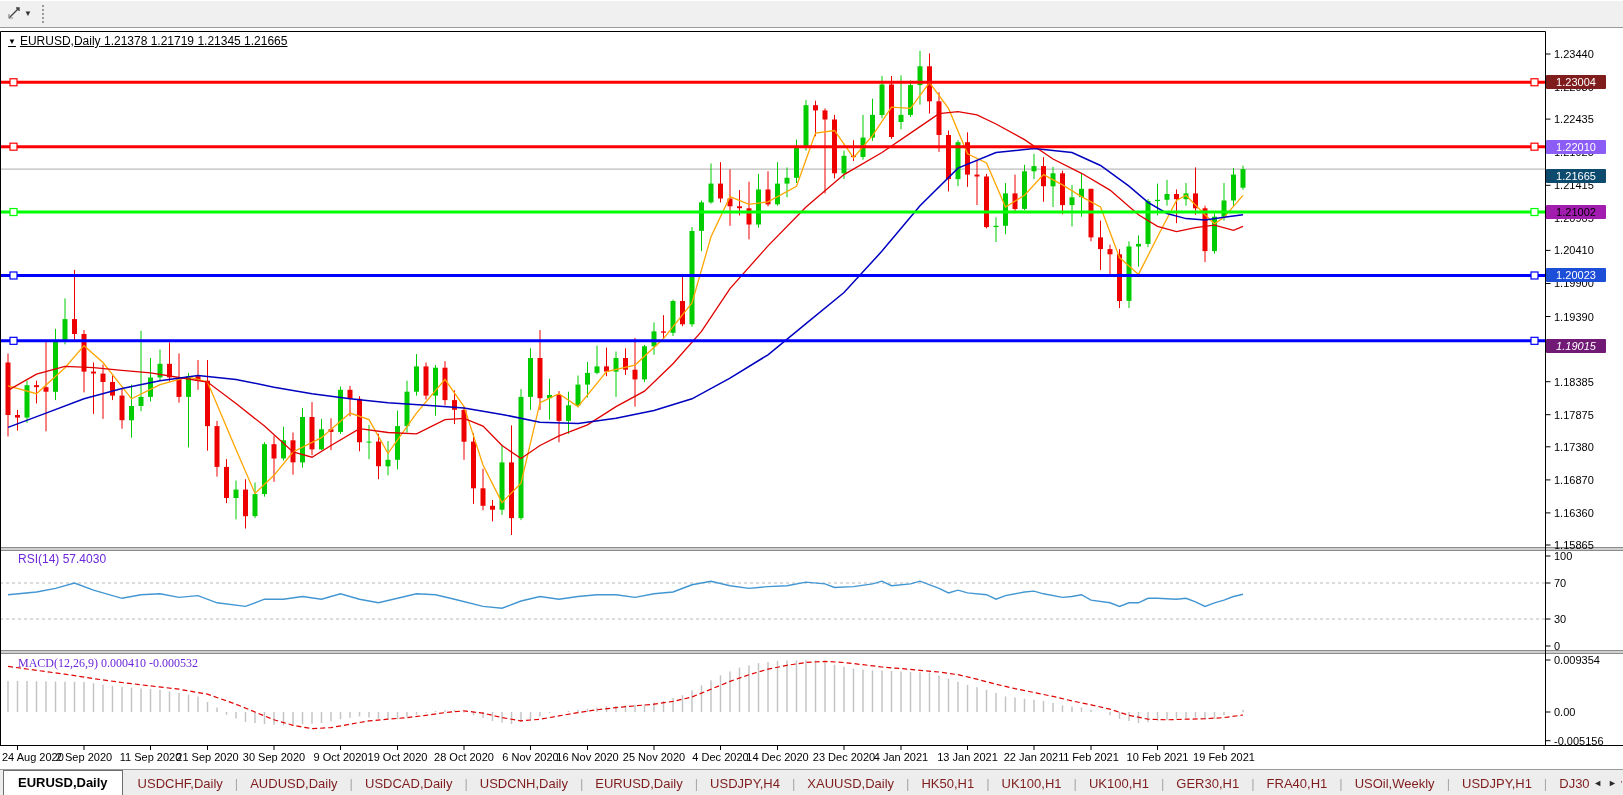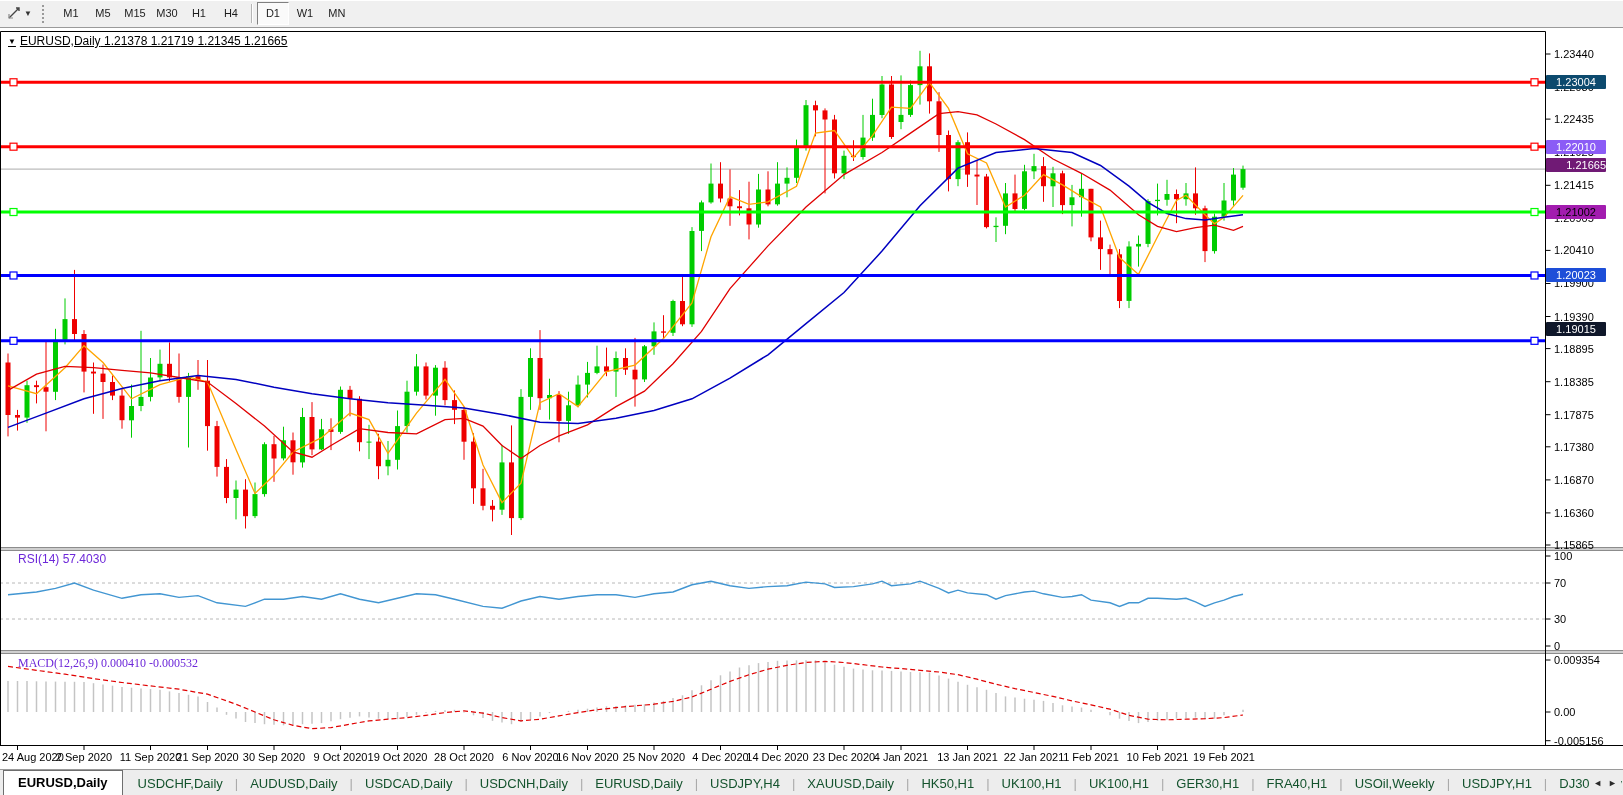--- a/index.html
+++ b/index.html
@@ -20,21 +20,21 @@
   .ctitle{position:absolute;left:8px;top:6px;font-size:12px;color:#000;white-space:pre;text-decoration:underline;}
   .ctitle .tri{font-size:8px;vertical-align:1px;margin-right:4px;cursor:pointer;}
   .indlabel{position:absolute;left:18px;font-size:12px;color:#6d28d9;white-space:pre;}
   .rsilabel{top:524px;}
   .macdlabel{top:628px;font-family:Liberation Serif, serif;}
   .ptag{position:absolute;left:1546px;width:60px;height:14px;line-height:14px;
     font-size:11px;text-align:center;border-radius:1px;}
   
   .tabbar{position:absolute;left:0;top:769px;width:1623px;height:26px;background:#ededed;
     border-top:1px solid #9a9a9a;display:flex;align-items:flex-end;font-size:13px;overflow:hidden;}
-  .tab{padding:4px 12px 5px 12px;color:#14532d;white-space:nowrap;cursor:pointer;}
+  .tab{padding:4px 12px 5px 12px;color:#7f1d1d;white-space:nowrap;cursor:pointer;}
   .tab.active{background:#ffffff;border:1px solid #6e6e6e;border-bottom:none;color:#000;
     font-weight:bold;margin:0 3px;padding:4px 14px 6px 14px;}
   .tabsep{color:#a8a8a8;padding:4px 0 5px 0;}
   .tabarrows{position:absolute;right:2px;top:0;height:26px;display:flex;align-items:center;
     background:#ededed;padding:0 4px;gap:6px;}
   .tabarrow{font-size:9px;color:#2a2a2a;cursor:pointer;}
 </style>
 </head>
 <body>
 
@@ -42,32 +42,20 @@
 
   <div class="toolbar">
     <div class="tool-btn">
       <svg width="15" height="15" viewBox="0 0 15 15">
         <path d="M2 12 L12 2 M9 2 L12 2 L12 5" stroke="#444" stroke-width="1.4" fill="none"></path>
         <path d="M2 8 L2 12 L6 12" stroke="#8a8a8a" stroke-width="1.2" fill="none"></path>
       </svg>
       <span class="caret">▼</span>
     </div>
     <div class="grip"></div>
-    <div id="tf-group" style="display:flex;align-items:center;">
-        <div class="tf-btn">M1</div>
-        <div class="tf-btn">M5</div>
-        <div class="tf-btn">M15</div>
-        <div class="tf-btn">M30</div>
-        <div class="tf-btn">H1</div>
-        <div class="tf-btn">H4</div>
-        <div class="tbsep"></div>
-        <div class="tf-btn active">D1</div>
-        <div class="tf-btn">W1</div>
-        <div class="tf-btn">MN</div>
-      </div>
   </div>
 
   <div class="chartwin">
     <svg id="csvg" width="1623" height="741" viewBox="0 28 1623 741">
         <rect x="0" y="28" width="1623" height="741" fill="#ffffff"></rect>
         <path d="M0 169.1 H1545.5" stroke="#ababab" stroke-width="1" fill="none" stroke-dasharray="none"></path>
         <g>
           <line x1="8" y1="353.5" x2="8" y2="436.4" stroke="#EE0000" stroke-width="1"></line>
           <rect x="5.5" y="362.5" width="5" height="52.5" fill="#EE0000"></rect>
           <line x1="17.5" y1="409.9" x2="17.5" y2="430.6" stroke="#EE0000" stroke-width="1"></line>
@@ -580,26 +568,26 @@
         <text x="1091" y="761" text-anchor="middle" font-size="11" fill="#000" font-family="Liberation Sans, sans-serif">1 Feb 2021</text>
         <path d="M1157.5 745.5 V750" stroke="#000" stroke-width="1" fill="none" stroke-dasharray="none"></path>
         <text x="1157.5" y="761" text-anchor="middle" font-size="11" fill="#000" font-family="Liberation Sans, sans-serif">10 Feb 2021</text>
         <path d="M1224 745.5 V750" stroke="#000" stroke-width="1" fill="none" stroke-dasharray="none"></path>
         <text x="1224" y="761" text-anchor="middle" font-size="11" fill="#000" font-family="Liberation Sans, sans-serif">19 Feb 2021</text>
       </svg>
     <div class="ctitle"><span class="tri">▼</span><span>EURUSD,Daily</span><span> </span><span>1.21378 1.21719 1.21345 1.21665</span></div>
     <div class="indlabel rsilabel"><span>RSI(14)</span><span> </span><span>57.4030</span></div>
     <div class="indlabel macdlabel"><span>MACD(12,26,9)</span><span> </span><span>0.000410</span><span> </span><span>-0.000532</span></div>
     <div id="tags">
-        <div class="ptag" style="top: 47.2615px; background: #0c4a6e; color: rgb(255, 255, 255);">1.23004</div>
+        <div class="ptag" style="top: 47.2615px; background: #7f1d1d; color: rgb(255, 255, 255);">1.23004</div>
         <div class="ptag" style="top: 111.693px; background: #8b5cf6; color: rgb(255, 255, 255);">1.22010</div>
         <div class="ptag" style="top: 177.031px; background: #a21caf; color: rgb(0, 0, 0);">1.21002</div>
         <div class="ptag" style="top: 240.49px; background: #1d4ed8; color: rgb(255, 255, 255);">1.20023</div>
-        <div class="ptag" style="top: 294px; background: #0f172a; color: rgb(255, 255, 255);">1.19015</div>
-        <div class="ptag" style="top: 130px; background: #701a75; color: rgb(255, 255, 255); text-align: right;">1.21665</div>
+        <div class="ptag" style="top: 311px; background: #701a75; color: rgb(255, 255, 255); font-style: italic;">1.19015</div>
+        <div class="ptag" style="top: 141px; background: #0c4a6e; color: rgb(255, 255, 255);">1.21665</div>
       </div>
   </div>
 
   <div class="tabbar" id="tabbar">
       <div class="tab active">EURUSD,Daily</div>
       <div class="tab">USDCHF,Daily</div>
       <span class="tabsep">|</span>
       <div class="tab">AUDUSD,Daily</div>
       <span class="tabsep">|</span>
       <div class="tab">USDCAD,Daily</div>

